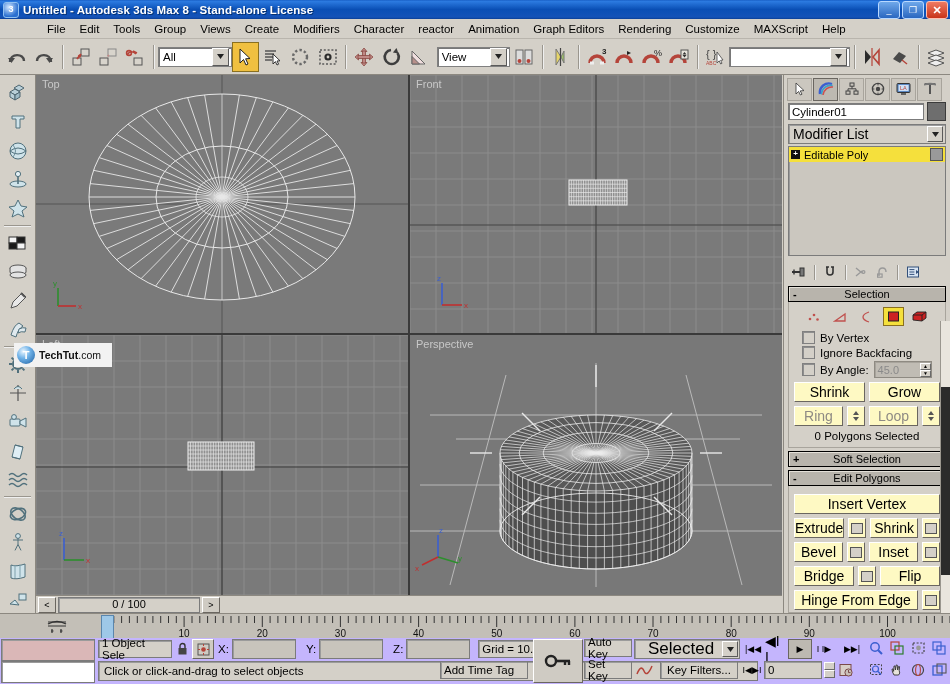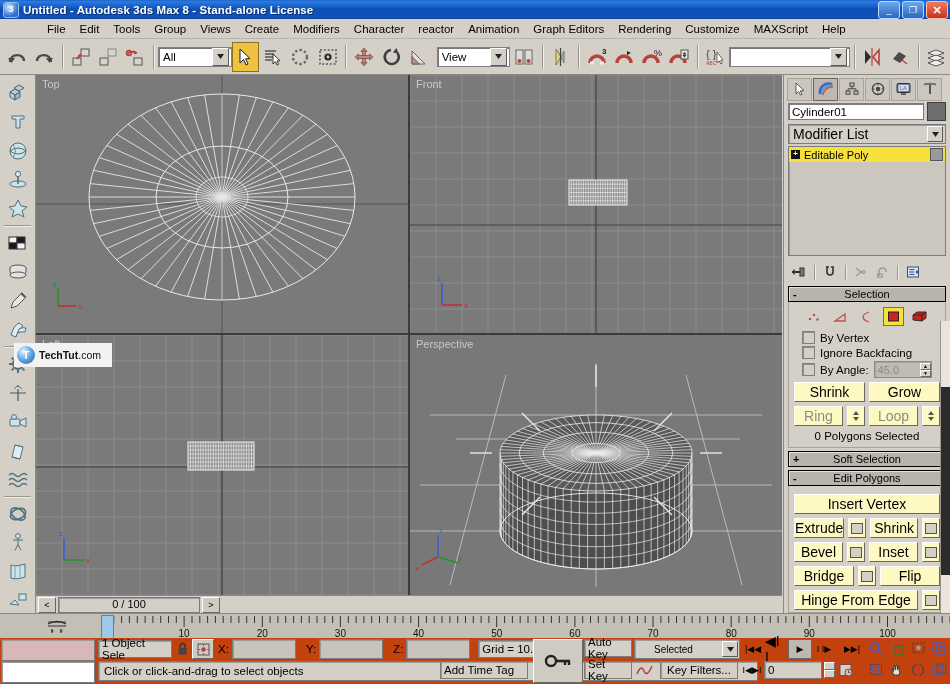--- a/index.html
+++ b/index.html
@@ -119,21 +119,21 @@
     display:flex;align-items:center;padding:0 2px;box-sizing:border-box;border-top:1px solid #8c8880;}
   .fbtn{width:16px;height:14px;background:#cfcbc3;border:1px solid #fff;border-right-color:#6a6660;
     border-bottom-color:#6a6660;display:flex;align-items:center;justify-content:center;font-size:9px;}
   .ffield{width:140px;height:14px;margin:0 2px;background:#d4d0c8;border:1px solid #7b7b7b;
     box-shadow:inset 1px 1px 0 #9b9b9b;font-size:11px;text-align:center;line-height:13px;}
 
   .trackbar{position:absolute;left:0;top:613px;width:950px;height:25px;background:#c3bfb7;
     border-top:1px solid #8c8880;border-bottom:1px solid #8c8880;overflow:hidden;}
   .ruler{position:absolute;left:106px;top:0;right:0;height:25px;}
 
-  .statwrap{position:absolute;left:0;top:638px;width:950px;height:46px;background:#c2410c;}
+  .statwrap{position:absolute;left:0;top:638px;width:950px;height:46px;background:#c4b5fd;}
   .mini1{position:absolute;left:1px;top:1px;width:92px;height:20px;background:#dab7b7;border:1px solid #7b7b7b;
     box-shadow:inset 1px 1px 0 #9b9b9b;}
   .mini2{position:absolute;left:1px;top:23px;width:92px;height:20px;background:#fff;border:1px solid #7b7b7b;
     box-shadow:inset 1px 1px 0 #9b9b9b;}
   .sline{position:absolute;height:20px;display:flex;align-items:center;}
   .sfield{background:#d4d0c8;border:1px solid #7b7b7b;box-shadow:inset 1px 1px 0 #9b9b9b;
     height:18px;font-size:11.5px;display:flex;align-items:center;padding:0 3px;box-sizing:border-box;}
   .prompt{position:absolute;left:98px;top:23px;width:660px;height:20px;background:#d4d0c8;
     border:1px solid #7b7b7b;box-shadow:inset 1px 1px 0 #9b9b9b;font-size:11.5px;
     display:flex;align-items:center;padding-left:5px;box-sizing:border-box;}
@@ -1339,21 +1339,21 @@
           <circle cx="8" cy="8" r="5" fill="none" stroke="#222" stroke-width="2.4"></circle>
           <path d="M13 8 h14" stroke="#222" stroke-width="2.6"></path>
           <path d="M22 8 v4 M26 8 v4" stroke="#222" stroke-width="2.4"></path>
         </svg>
     </div>
 
     <div class="sfield" style="position:absolute;left:584px;top:1px;width:48px;">Auto Key</div>
     <div class="sfield" style="position:absolute;left:584px;top:23px;width:48px;">Set Key</div>
 
     <div style="position:absolute;left:634px;top:1px;width:104px;height:18px;background:#d4d0c8;border:1px solid #7b7b7b;box-shadow:inset 1px 1px 0 #9b9b9b;display:flex;align-items:center;">
-      <span style="flex:1;padding-left:19px;font-size:10px;">Selected</span>
+      <span style="flex:1;padding-left:13px;font-size:17px;">Selected</span>
       <span style="width:14px;height:14px;margin-right:1px;background:#d4d0c8;border:1px solid #fff;border-right-color:#5a5a5a;border-bottom-color:#5a5a5a;display:flex;align-items:center;justify-content:center;">
           <svg width="7" height="5">
             <path d="M0 0 l3.5 5 l3.5 -5 z" fill="#222"></path>
           </svg>
         </span>
     </div>
 
     <div style="position:absolute;left:634px;top:23px;width:22px;height:18px;display:flex;align-items:center;justify-content:center;">
       <svg width="18" height="14" viewBox="0 0 18 14">
           <path d="M1 11 q4 -10 7 -3 q3 7 8 -5" stroke="#b5443a" stroke-width="1.5" fill="none"></path>

